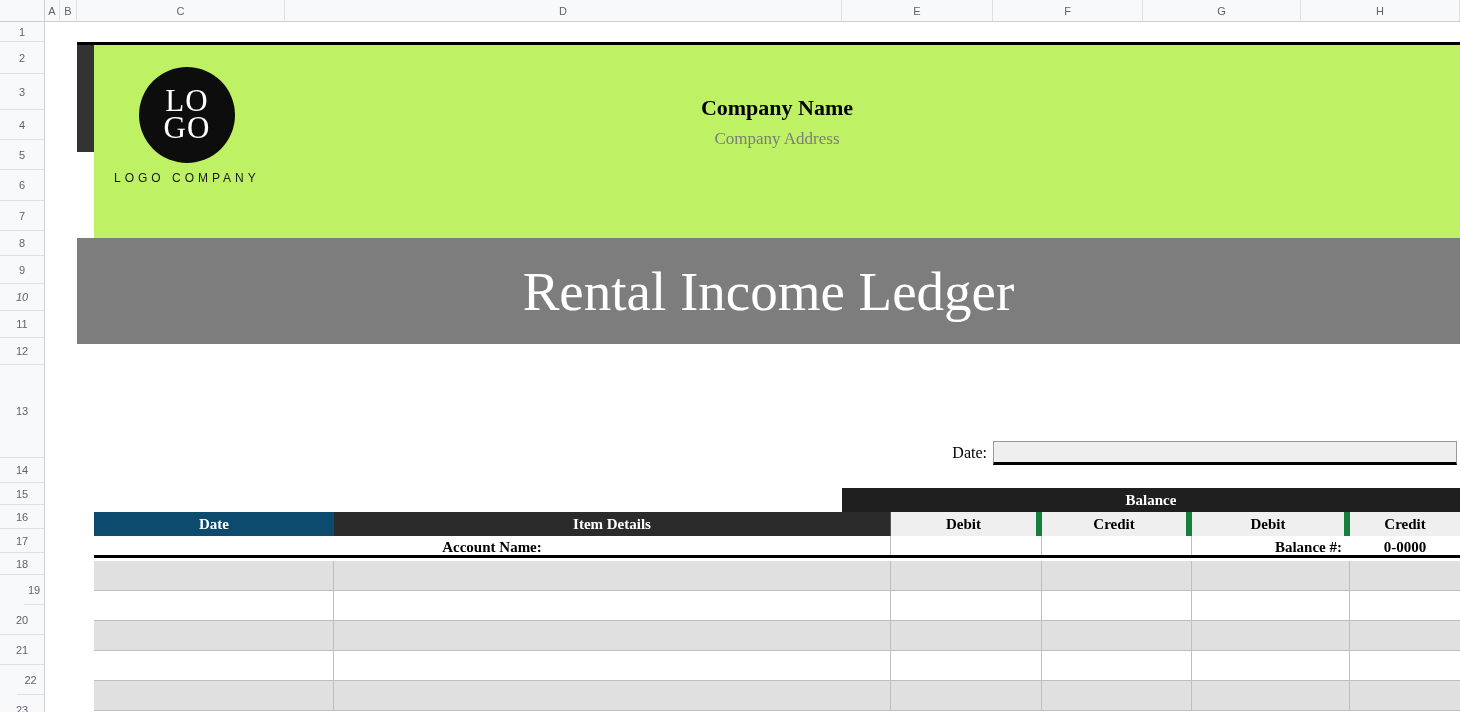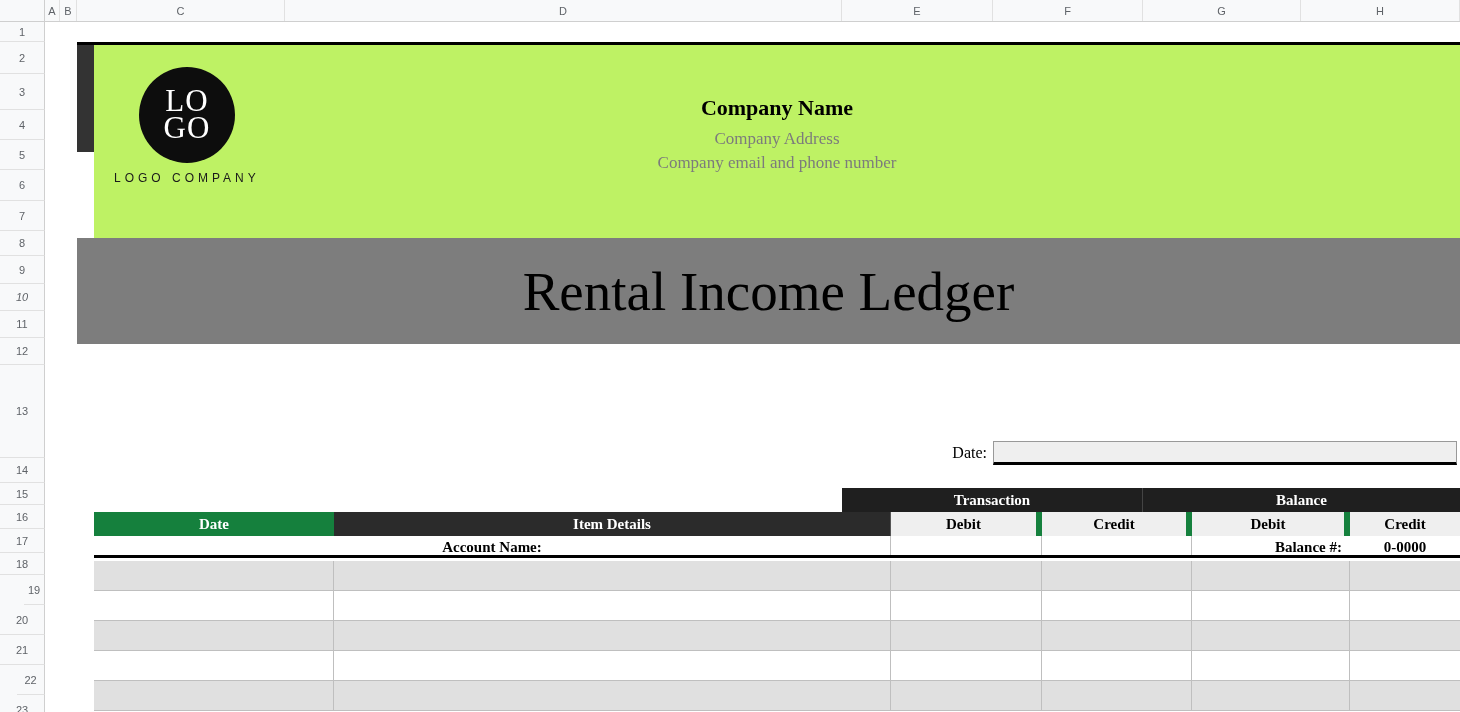--- a/index.html
+++ b/index.html
@@ -34,34 +34,34 @@
     
     .header-sec { position: absolute; left: 49px; right: 0; top: 23px; height: 193px; background: #bef264; }
     .logo-wrap { position: absolute; left: 20px; top: 22px; text-align: center; }
     .logo-circle { width: 96px; height: 96px; border-radius: 50%; background: #0d0d0d; display: flex; flex-direction: column; justify-content: center; align-items: center; color: #fff; font-family: 'Times New Roman', serif; font-size: 31px; font-weight: 400; line-height: 0.86; letter-spacing: 1px; margin: 0 auto 8px auto; }
     .logo-text { font-size: 12px; letter-spacing: 4px; color: #1a1a1a; font-family: Arial, sans-serif; }
     .company-info { position: absolute; left: 0; right: 0; top: 50px; text-align: center; }
     .company-name { font-size: 22px; font-weight: bold; font-family: 'Times New Roman', serif; color: #000; margin-bottom: 8px; }
     .company-sub { font-size: 17px; color: #7c7c7c; font-family: 'Times New Roman', serif; margin-bottom: 4px; }
 
     
-    .banner { position: absolute; left: 32px; right: 0; top: 216px; height: 106px; background: #7d7d7d; display: flex; align-items: center; justify-content: center; color: #000000; font-family: 'Times New Roman', serif; font-size: 55px; }
+    .banner { position: absolute; left: 32px; right: 0; top: 216px; height: 106px; background: #7d7d7d; display: flex; align-items: center; justify-content: center; color: #ffffff; font-family: 'Times New Roman', serif; font-size: 55px; }
 
     
     .date-row { position: absolute; left: 797px; right: 0; top: 418px; height: 26px; display: flex; align-items: center; }
     .date-label { width: 151px; text-align: right; padding-right: 6px; font-size: 16px; font-family: 'Times New Roman', serif; }
     .date-box { flex: 1; height: 24px; background: #efefef; border: 1px solid #999; border-bottom: 3px solid #000; margin-right: 3px; }
 
     
     .th-row1 { position: absolute; left: 797px; right: 0; top: 466px; height: 24px; display: flex; }
     .th-trans { width: 301px; background: #1f1f1f; color: #fff; text-align: center; font-weight: bold; font-size: 15px; font-family: 'Times New Roman', serif; line-height: 24px; border-right: 1px solid #444; }
     .th-bal { flex: 1; background: #1f1f1f; color: #fff; text-align: center; font-weight: bold; font-size: 15px; font-family: 'Times New Roman', serif; line-height: 24px; }
 
     .th-row2 { position: absolute; left: 49px; right: 0; top: 490px; height: 24px; display: flex; }
-    .th-date { width: 240px; background: #15803d; color: #fff; text-align: center; font-weight: bold; font-size: 15px; font-family: 'Times New Roman', serif; line-height: 24px; }
+    .th-date { width: 240px; background: #0c4a6e; color: #fff; text-align: center; font-weight: bold; font-size: 15px; font-family: 'Times New Roman', serif; line-height: 24px; }
     .th-item { width: 557px; background: #2b2b2b; color: #fff; text-align: center; font-weight: bold; font-size: 15px; font-family: 'Times New Roman', serif; line-height: 24px; border-right: 1px solid #555; } 
     .th-sub { background: #efefef; color: #000; text-align: center; font-weight: bold; font-size: 15px; font-family: 'Times New Roman', serif; line-height: 24px; border-right: 6px solid #15803d; }
     .th-debit1 { width: 151px; }
     .th-credit1 { width: 150px; }
     .th-debit2 { width: 158px; }
     .th-credit2 { flex: 1; border-right: none; }
 
     
     .acct-row { position: absolute; left: 49px; right: 0; top: 514px; height: 22px; display: flex; background: #fff; border-bottom: 3px solid #000; }
     .acct-name-label { width: 797px; text-align: center; font-weight: bold; font-size: 15px; font-family: 'Times New Roman', serif; line-height: 22px; border-right: 1px solid #bfbfbf; }
@@ -132,35 +132,33 @@
     <div class="logo-wrap">
       <div class="logo-circle">
         <span>LO</span>
         <span>GO</span>
       </div>
       <div class="logo-text">LOGO COMPANY</div>
     </div>
     <div class="company-info">
       <div class="company-name">Company Name</div>
       <div class="company-sub">Company Address</div>
-      <div class="company-sub">Company email and phone number</div>
     </div>
   </div>
 
   <div class="banner">
     <span>Rental Income Ledger</span>
   </div>
 
   <div class="date-row">
     <div class="date-label">Date:</div>
     <div class="date-box"></div>
   </div>
 
   <div class="th-row1">
-    <div class="th-trans">Transaction</div>
     <div class="th-bal">Balance</div>
   </div>
 
   <div class="th-row2">
     <div class="th-date">Date</div>
     <div class="th-item">Item Details</div>
     <div class="th-sub th-debit1">Debit</div>
     <div class="th-sub th-credit1">Credit</div>
     <div class="th-sub th-debit2">Debit</div>
     <div class="th-sub th-credit2">Credit</div>

